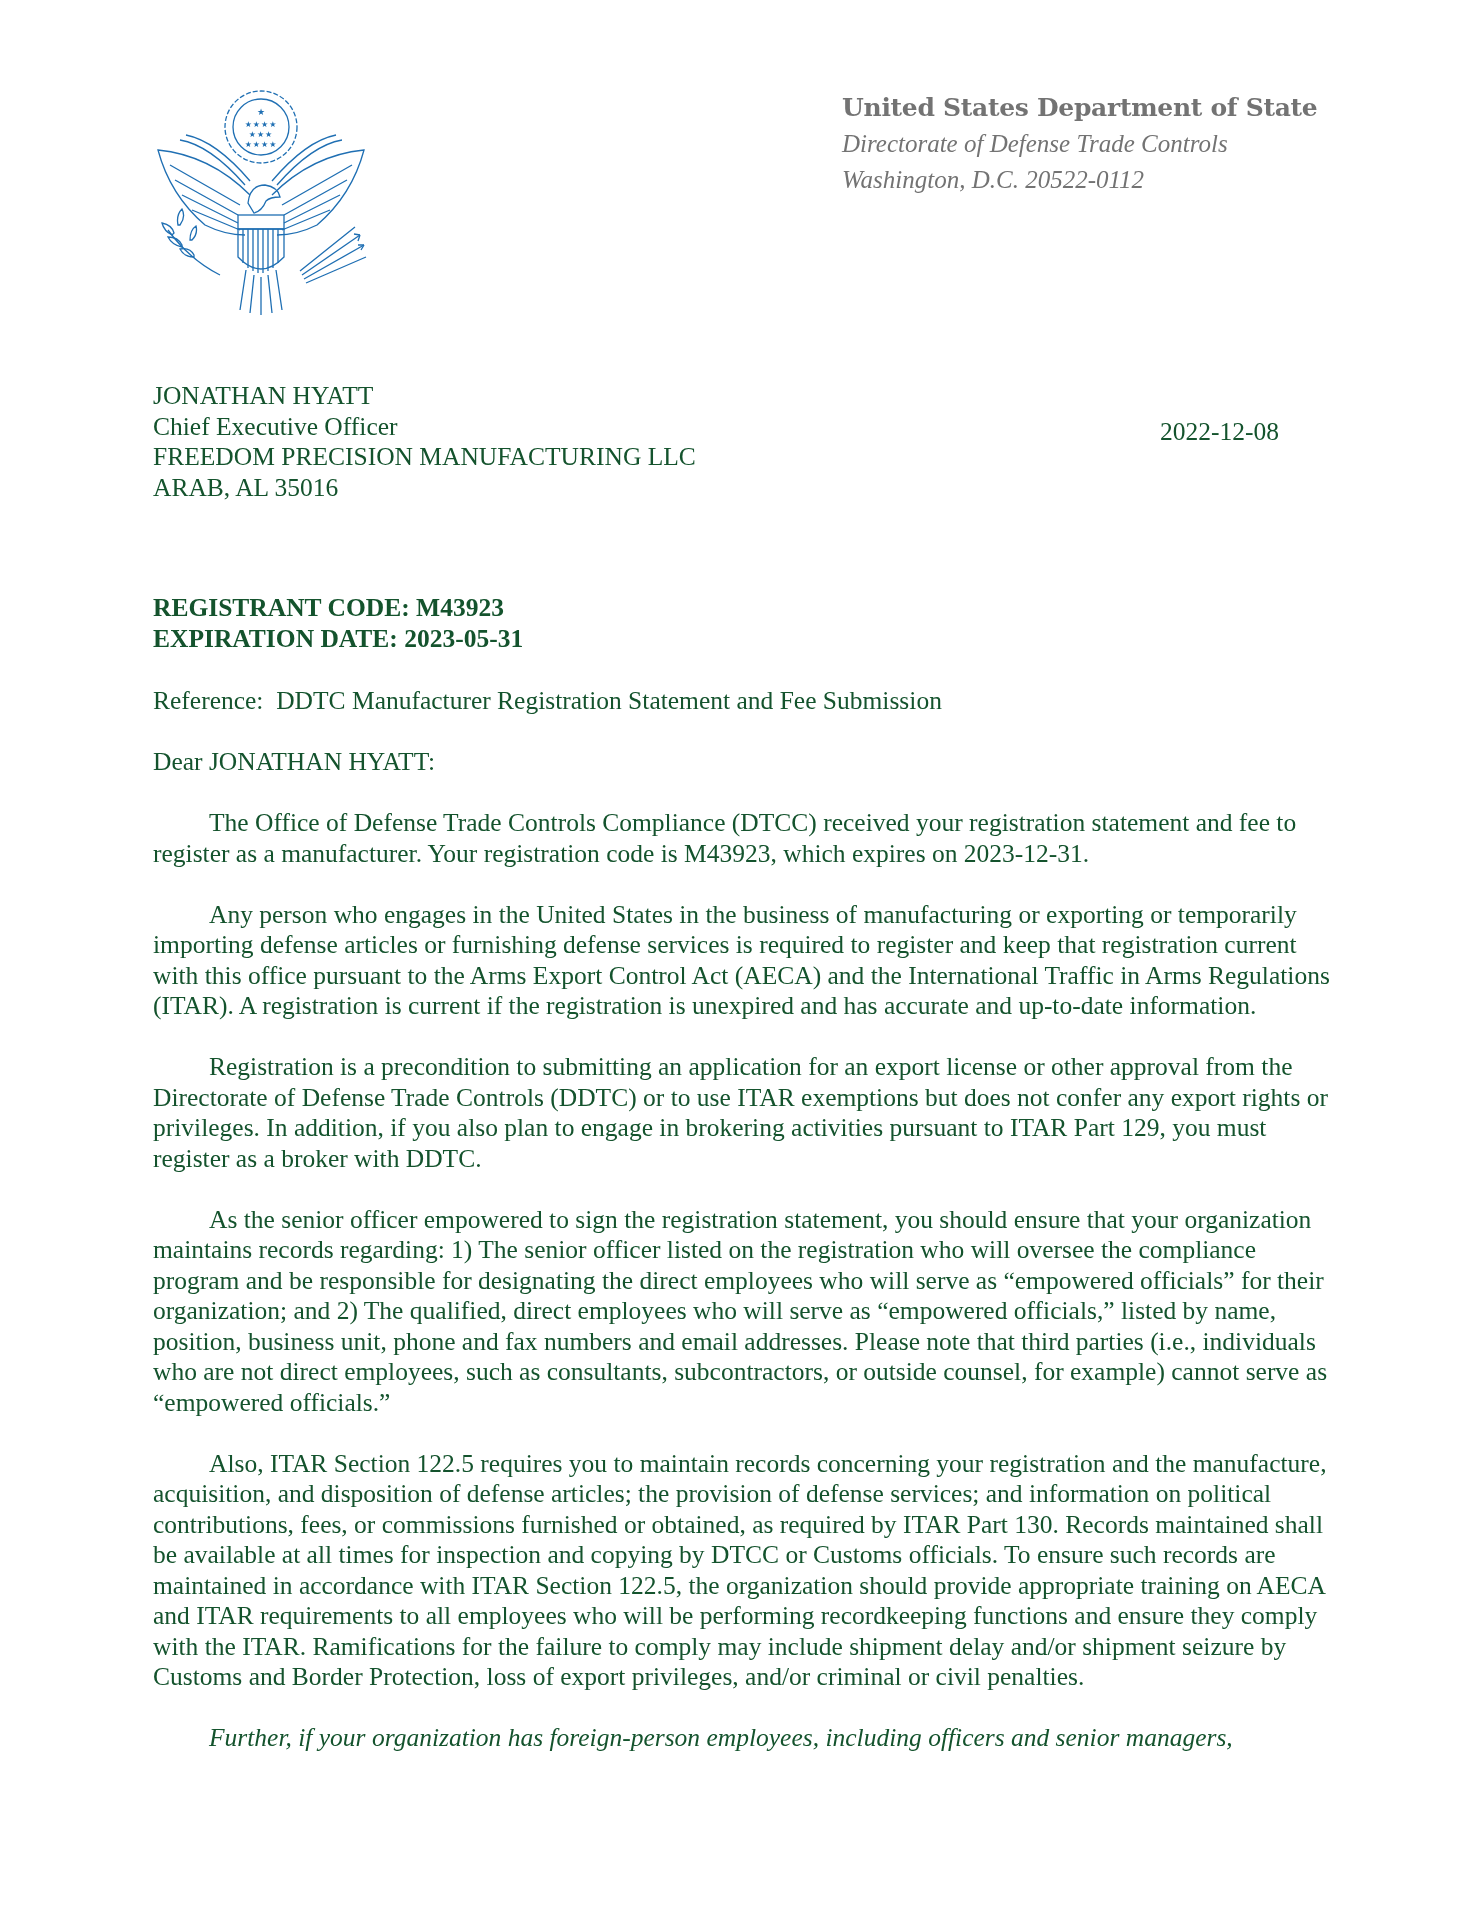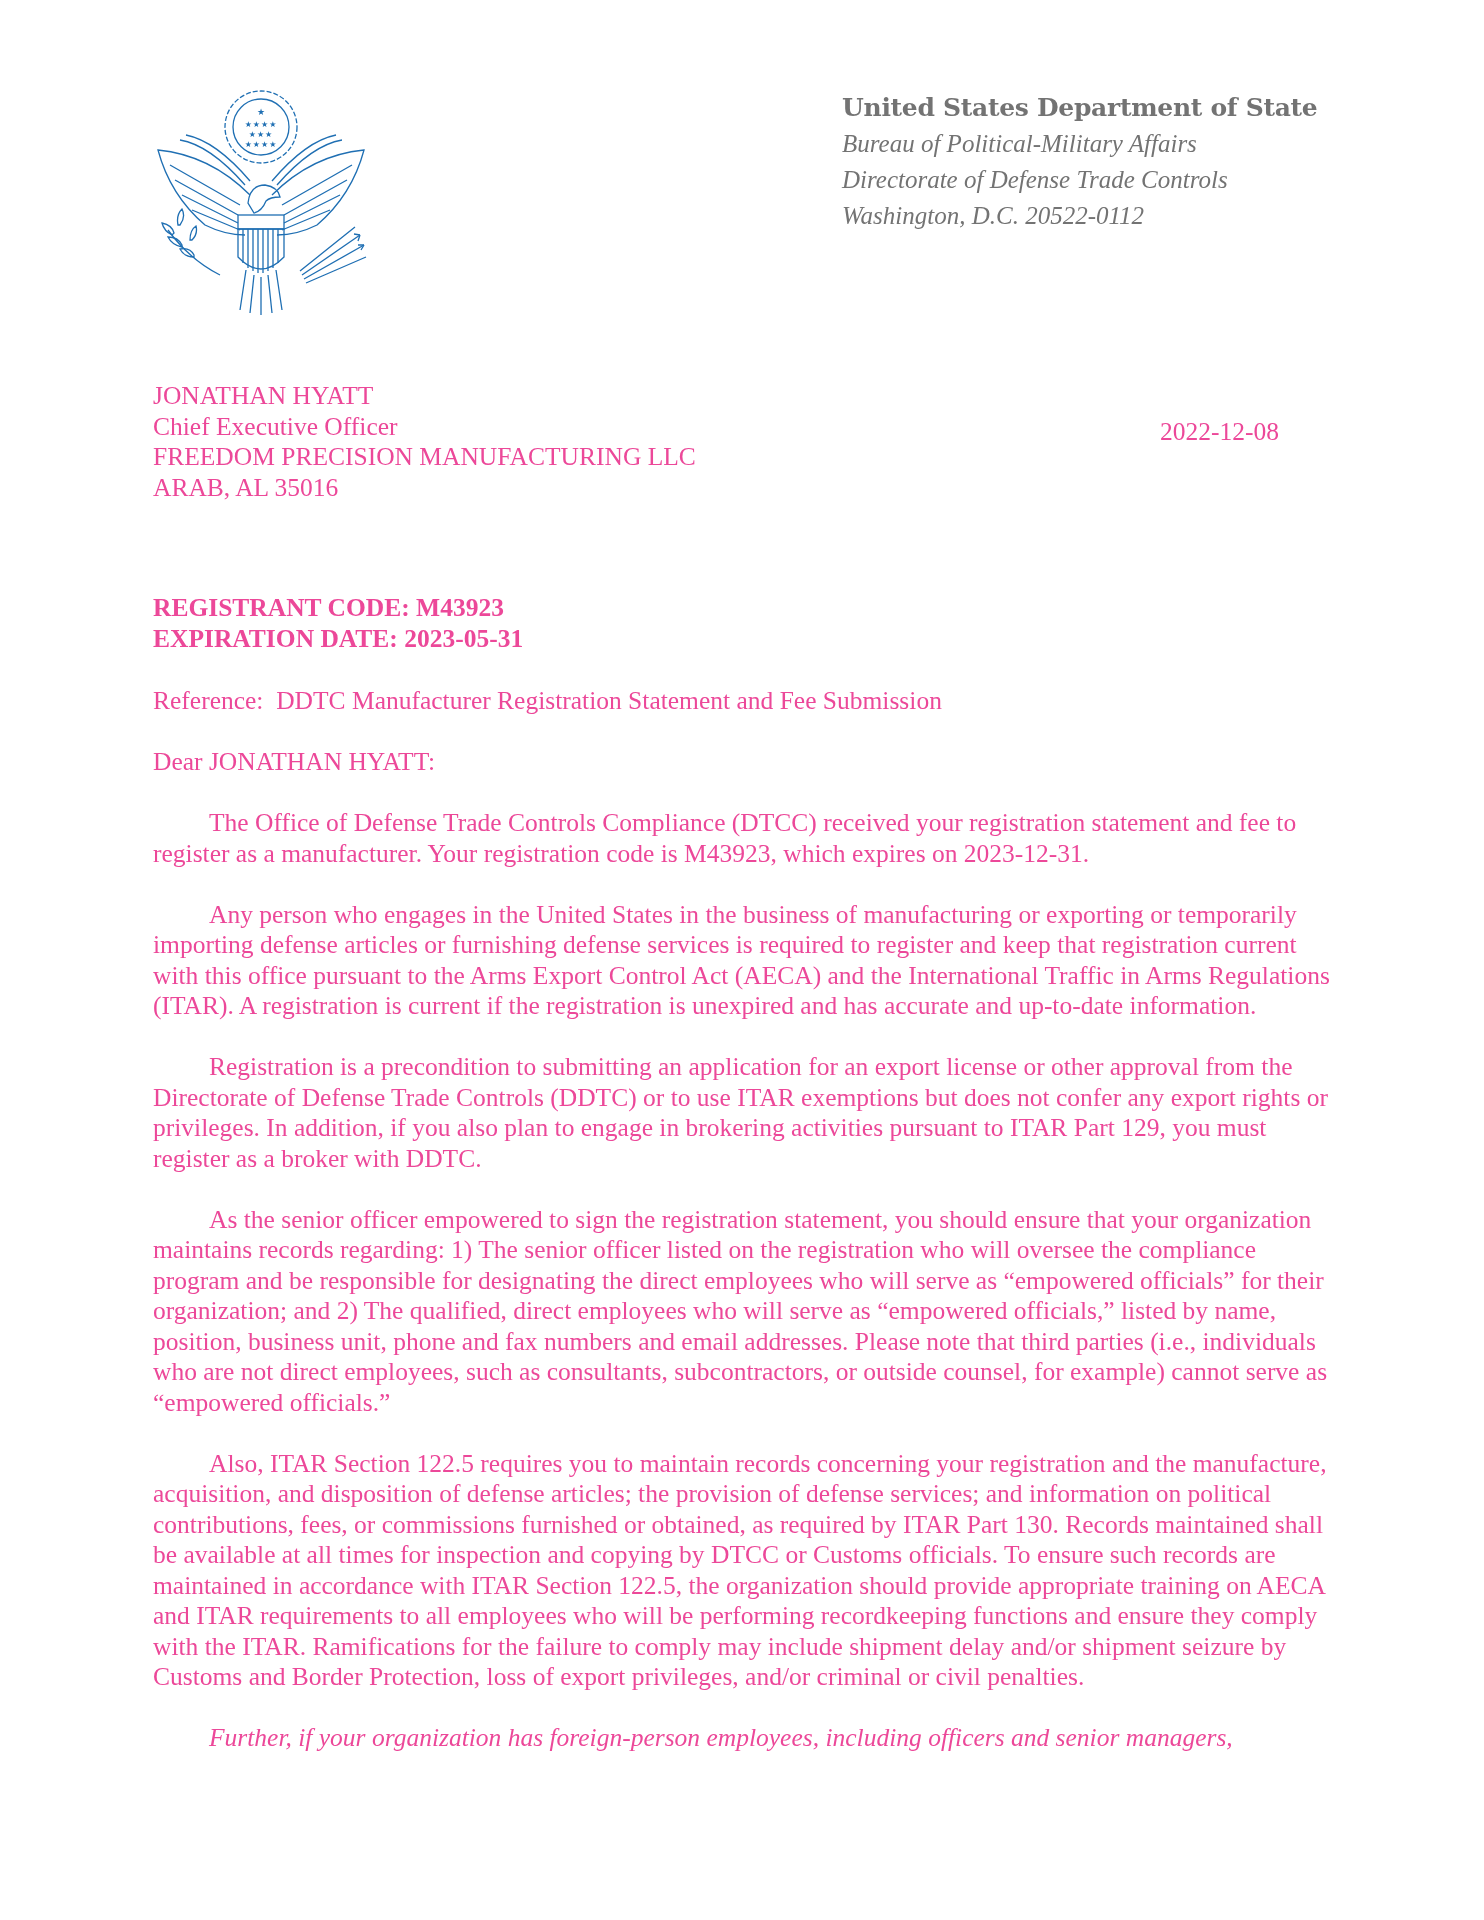--- a/index.html
+++ b/index.html
@@ -5,21 +5,21 @@
   html, body { margin: 0; padding: 0; background: #ffffff; }
   body { width: 1484px; height: 1920px; position: relative; overflow: hidden; }
   .page { position: absolute; left: 0; top: 0; width: 1484px; height: 1920px; background: #fff; }
 
   .seal { position: absolute; left: 150px; top: 85px; width: 222px; height: 230px; }
 
   .letterhead { position: absolute; left: 842px; top: 90px; color: #737373; font-family: "DejaVu Serif", "Liberation Serif", serif; }
   .letterhead .dept { font-weight: bold; font-size: 25px; line-height: 36px; letter-spacing: -0.3px; }
   .letterhead .line { font-style: italic; font-size: 25px; line-height: 36px; font-family: "Liberation Serif", serif; }
 
-  .doc { font-family: "Liberation Serif", serif; color: #ec4899; font-size: 25.5px; line-height: 30.5px; }
+  .doc { font-family: "Liberation Serif", serif; color: #14532d; font-size: 25.5px; line-height: 30.5px; }
 
   .recipient { position: absolute; left: 153px; top: 381px; }
   .date { position: absolute; left: 1160px; top: 381px; margin-top: 36px; }
 
   .reg { position: absolute; left: 153px; top: 593px; font-weight: bold; }
   .reference { position: absolute; left: 153px; top: 686px; }
   .greeting { position: absolute; left: 153px; top: 747px; }
 
   .body { position: absolute; left: 153px; top: 808px; width: 1180px; }
   .body p { margin: 0 0 30.5px 0; text-indent: 56px; }
@@ -62,21 +62,20 @@
 
     <path d="M70 190 Q40 175 18 145"></path>
     <path d="M22 150 q-8 -4 -10 -12 q10 2 12 10 z M32 162 q-10 -2 -14 -10 q10 0 14 8 z M44 172 q-10 0 -14 -8 q10 -2 14 6 z M28 140 q-2 -10 4 -16 q4 8 -2 16 z M40 155 q0 -10 6 -14 q2 8 -4 14 z"></path>
 
     <path d="M152 190 L210 150 M154 194 L214 160 M150 186 L205 142 M156 198 L216 172"></path>
     <path d="M210 150 l-6 -1 m6 1 l-2 6 M214 160 l-6 0 m6 0 l-3 5"></path>
   </svg>
 
   <div class="letterhead">
     <div class="dept">United States Department of State</div>
-    <div class="line">Bureau of Political-Military Affairs</div>
     <div class="line">Directorate of Defense Trade Controls</div>
     <div class="line">Washington, D.C. 20522-0112</div>
   </div>
 
   <div class="doc recipient">
     <div>JONATHAN HYATT</div>
     <div>Chief Executive Officer</div>
     <div>FREEDOM PRECISION MANUFACTURING LLC</div>
     <div>ARAB, AL 35016</div>
   </div>

